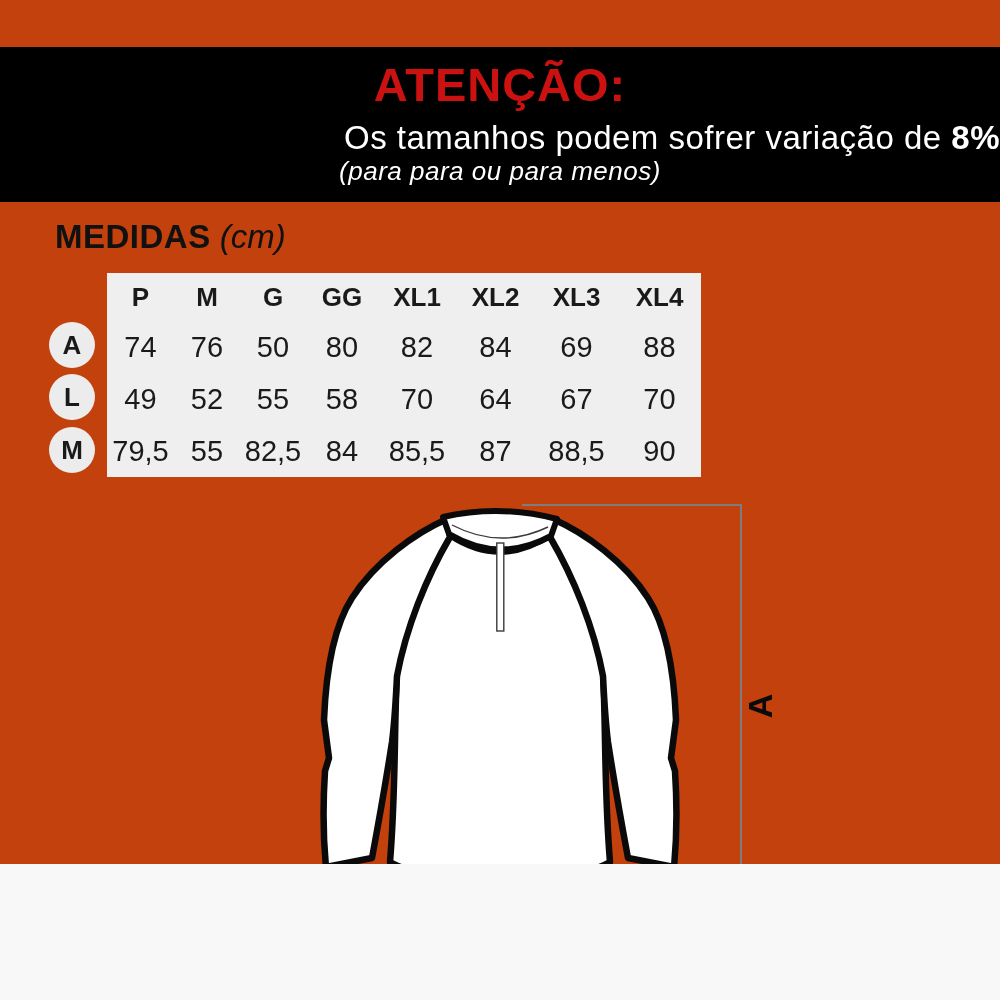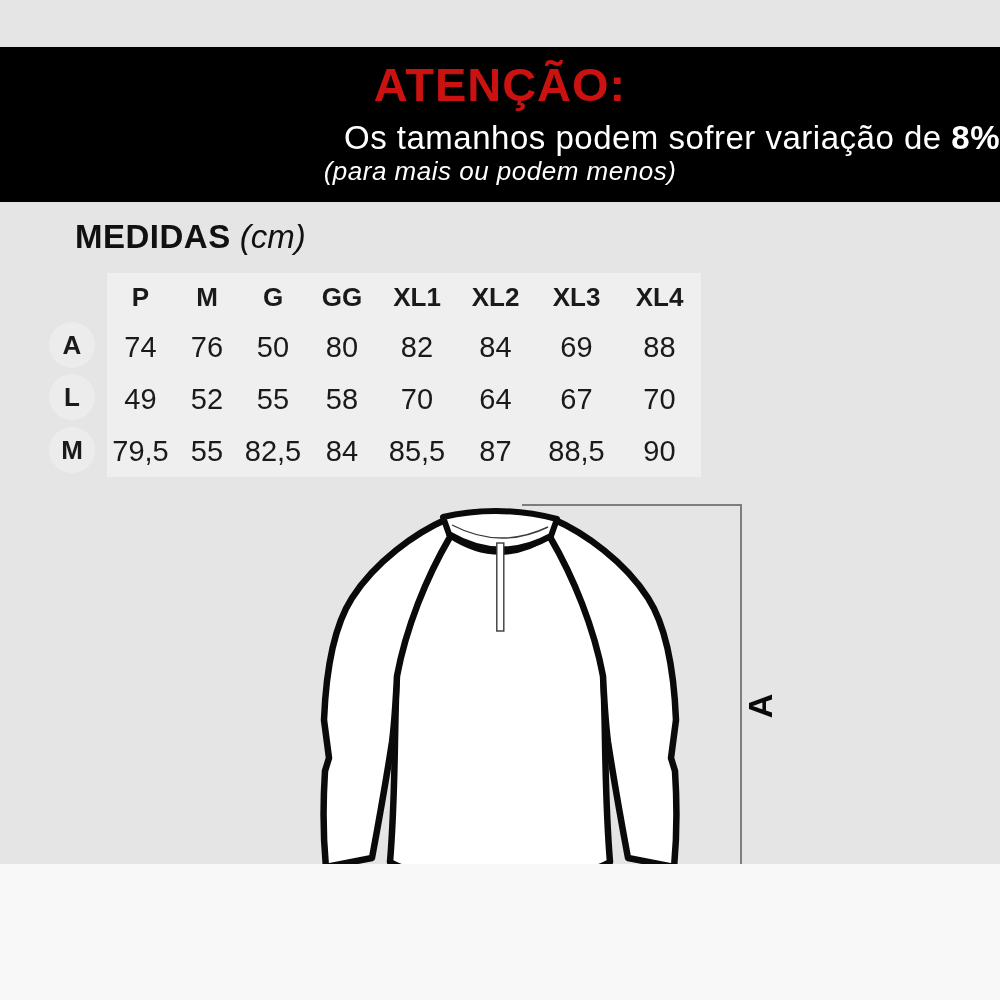--- a/index.html
+++ b/index.html
@@ -2,40 +2,40 @@
 <html><head>
 <meta charset="utf-8">
 <style>
   html,body{margin:0;padding:0;}
   body{
     width:1000px;height:1000px;
     background:#f8f8f8;
     font-family:"Liberation Sans", sans-serif;
     color:#111;
   }
-  .canvas{position:relative;width:1000px;height:864px;overflow:hidden;background:#e5e5e5;text-decoration:underline;}
+  .canvas{position:relative;width:1000px;height:864px;overflow:hidden;background:#c2410c;text-decoration:underline;}
 
   
   .banner{position:absolute;left:0;top:47px;width:1000px;height:155px;background:#000;}
   .banner-title{
     position:absolute;top:14px;left:0;width:100%;text-align:center;
     color:#cc1111;font-size:47px;font-weight:800;letter-spacing:1px;line-height:1;
   }
   .banner-line{
     position:absolute;top:71px;left:0;width:100%;text-align:right;
     color:#ffffff;font-size:33px;font-weight:400;letter-spacing:.5px;line-height:1.2;
   }
   .banner-line b{font-weight:700;}
   .banner-sub{
     position:absolute;top:110px;left:0;width:100%;text-align:center;
     color:#ffffff;font-size:26px;font-style:italic;line-height:1.15;letter-spacing:.5px;
   }
 
   
-  .heading{position:absolute;left:55px;top:220px;font-size:33px;line-height:1;margin-left:20px;}
+  .heading{position:absolute;left:55px;top:220px;font-size:33px;line-height:1;}
   .heading .t{font-weight:800;letter-spacing:.5px;}
   .heading .u{font-style:italic;font-weight:400;margin-left:9px;}
 
   
   .size-grid{
     position:absolute;left:107px;top:273px;width:594px;height:204px;
     background:#efefef;
     display:grid;
     grid-template-columns:67px 66px 66px 72px 78px 79px 83px 83px;
     grid-template-rows:48px 52px 52px 52px;
@@ -60,21 +60,21 @@
   .mlabel{font-family:"Liberation Sans", sans-serif;font-weight:700;font-size:34px;fill:#0a0a0a;}
 </style>
 </head>
 <body>
 
 <div class="canvas">
 
   <div class="banner">
     <div class="banner-title">ATENÇÃO:</div>
     <div class="banner-line"><span>Os tamanhos podem sofrer variação de </span><b>8%</b></div>
-    <div class="banner-sub">(para mais ou podem menos)</div>
+    <div class="banner-sub">(para para ou para menos)</div>
   </div>
 
   <div class="heading">
     <span class="t">MEDIDAS</span><span class="u">(cm)</span>
   </div>
 
   <div class="row-circle rc-a">A</div>
   <div class="row-circle rc-l">L</div>
   <div class="row-circle rc-m">M</div>
 

